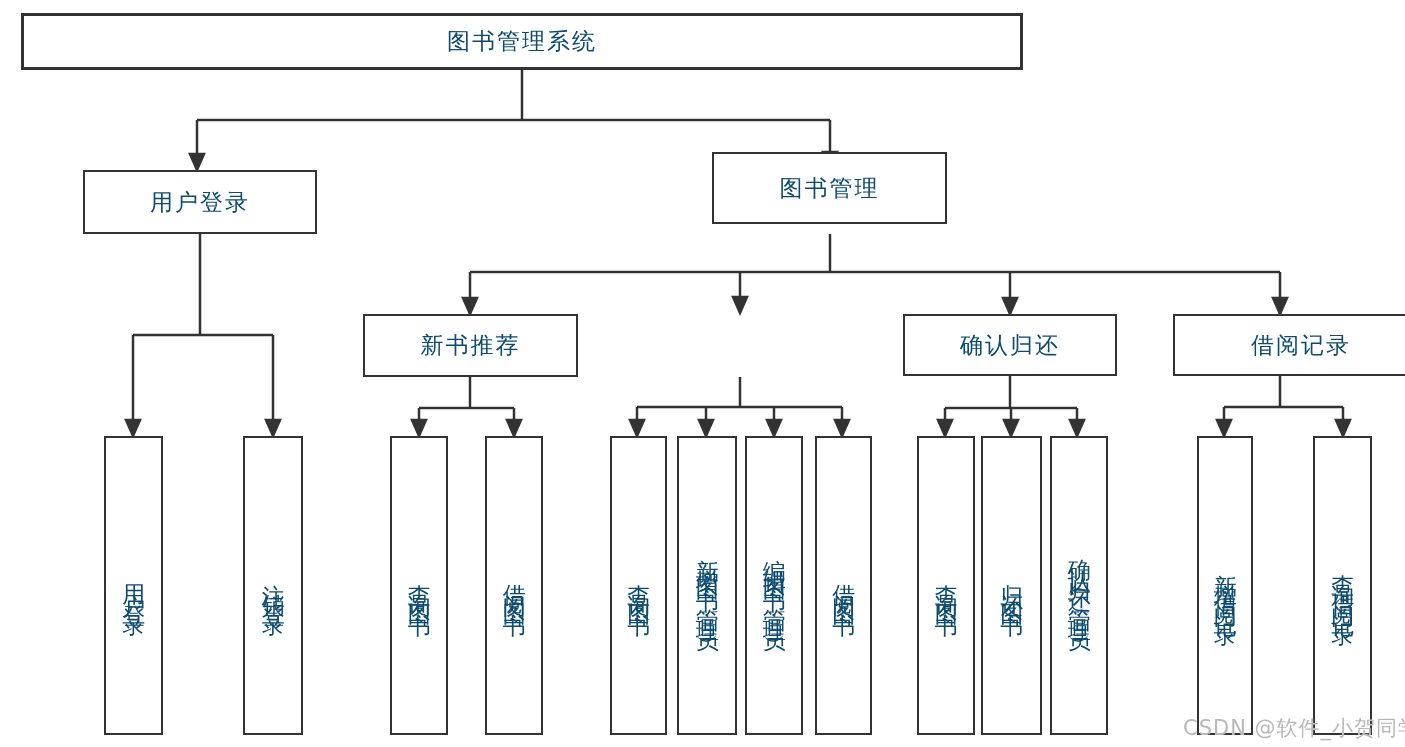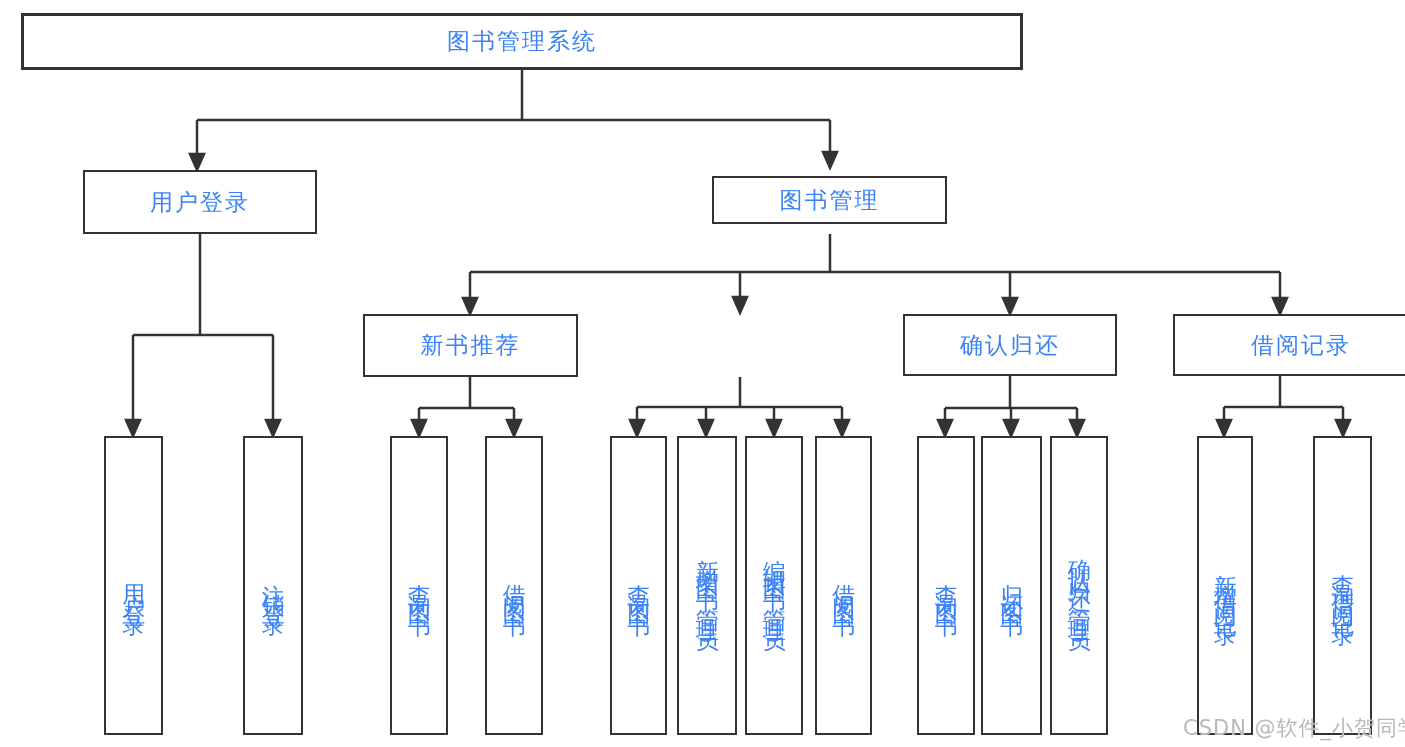--- a/index.html
+++ b/index.html
@@ -14,21 +14,21 @@
   #connectors{position:absolute;left:0;top:0;width:1405px;height:747px;z-index:0;pointer-events:none;}
   .node{
     position:absolute;
     box-sizing:border-box;
     background:#ffffff;
     border:2px solid #333333;
     display:flex;align-items:center;justify-content:center;
     z-index:1;
     font-size:23px;
     letter-spacing:2px;
-    color:#3b82f6;
+    color:#0c4a6e;
     text-align:center;
   }
   .node.root{border-width:3px;}
   .leaf{
     writing-mode:vertical-rl;
     text-orientation:mixed;
     letter-spacing:10px;
     font-size:23px;
     line-height:1.1;
     padding:4px 0;
@@ -107,21 +107,21 @@
     <path d="M1224,407 H1343" fill="none"></path>
     <path d="M1224,407 V421" fill="none"></path>
       <polygon points="1217,420 1231,420 1224,436"></polygon>
     <path d="M1343,407 V421" fill="none"></path>
       <polygon points="1336,420 1350,420 1343,436"></polygon>
   </svg>
 
   <div class="node root" style="left:21px;top:13px;width:1002px;height:57px;">图书管理系统</div>
 
   <div class="node" style="left:83px;top:170px;width:234px;height:64px;">用户登录</div>
-  <div class="node" style="left:712px;top:176px;width:235px;height:48px;">图书管理</div>
+  <div class="node" style="left:712px;top:152px;width:235px;height:72px;">图书管理</div>
 
   <div class="node" style="left:363px;top:314px;width:215px;height:63px;">新书推荐</div>
   <div class="node" style="left:903px;top:314px;width:214px;height:62px;">确认归还</div>
   <div class="node" style="left:1173px;top:314px;width:256px;height:62px;text-align:right;">借阅记录</div>
 
   <div class="node leaf" style="left:104px;top:436px;width:59px;height:299px;">用户登录</div>
   <div class="node leaf" style="left:243px;top:436px;width:60px;height:299px;">注销登录</div>
 
   <div class="node leaf" style="left:390px;top:436px;width:58px;height:299px;">查询图书</div>
   <div class="node leaf" style="left:485px;top:436px;width:58px;height:299px;">借阅图书</div>

